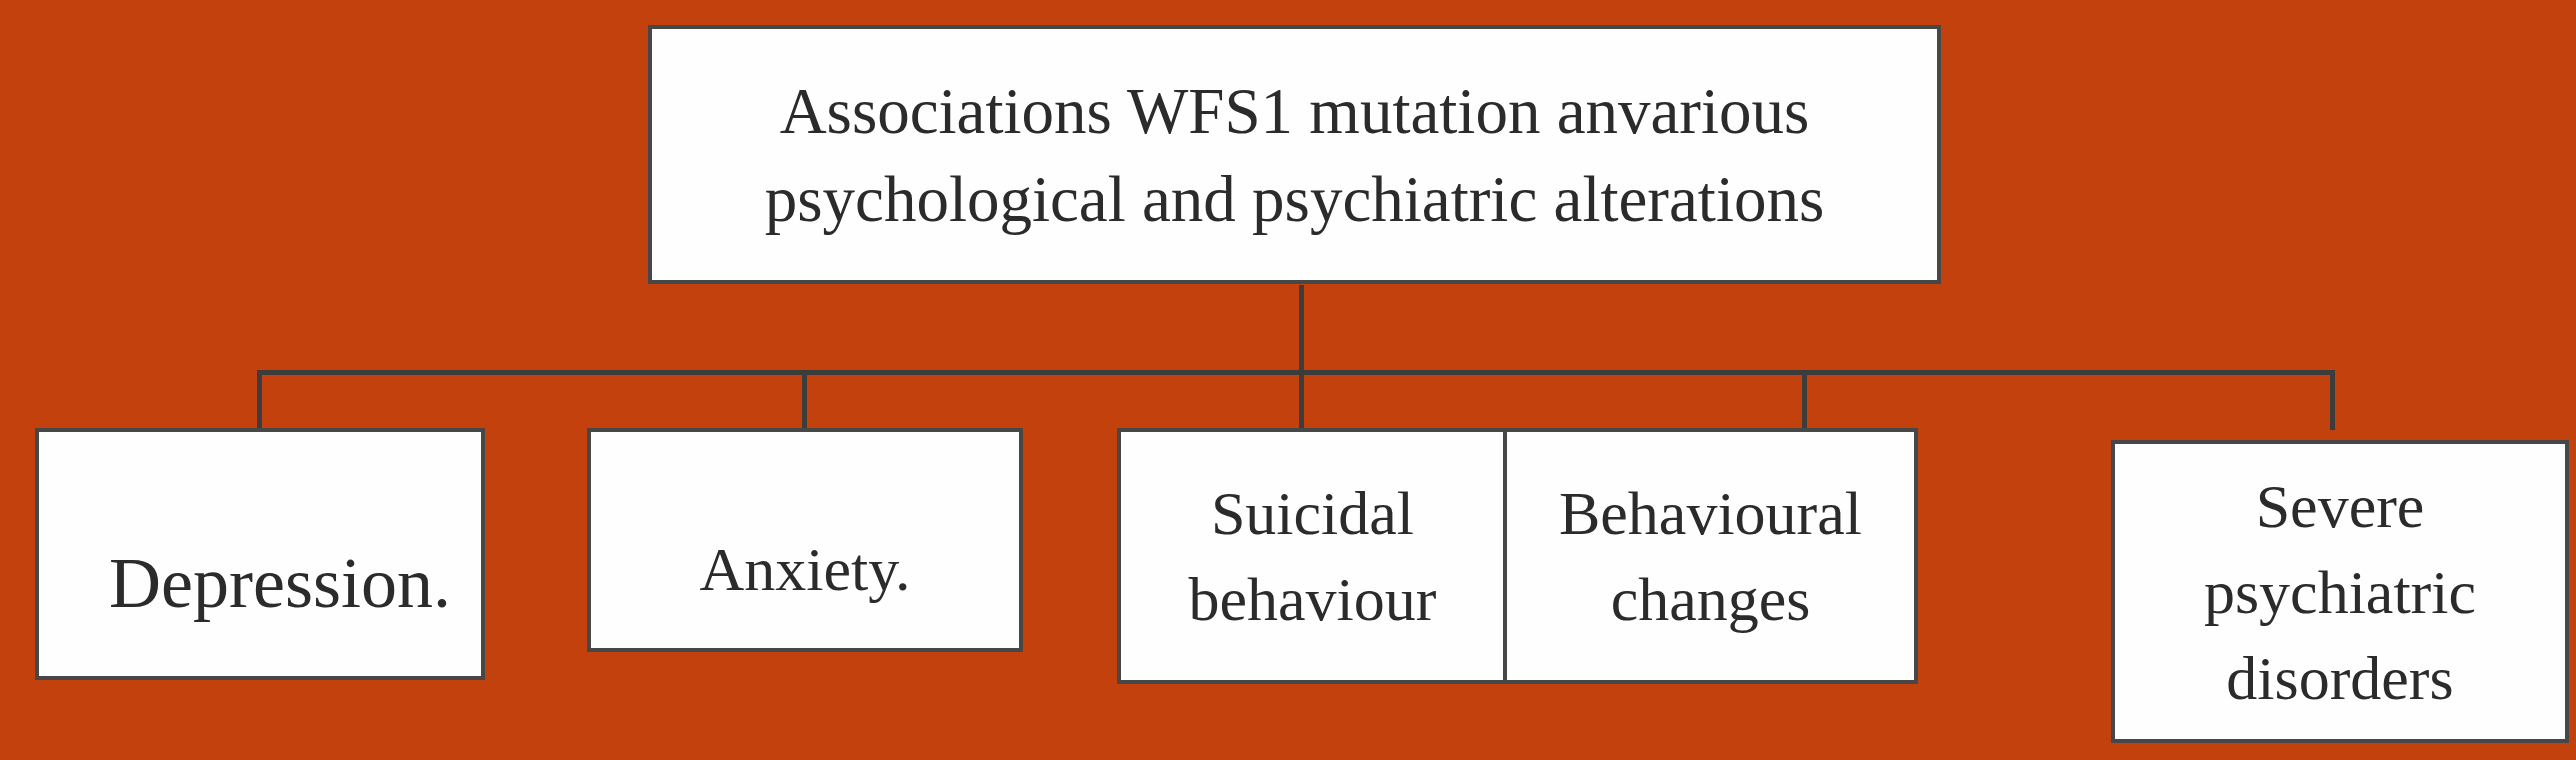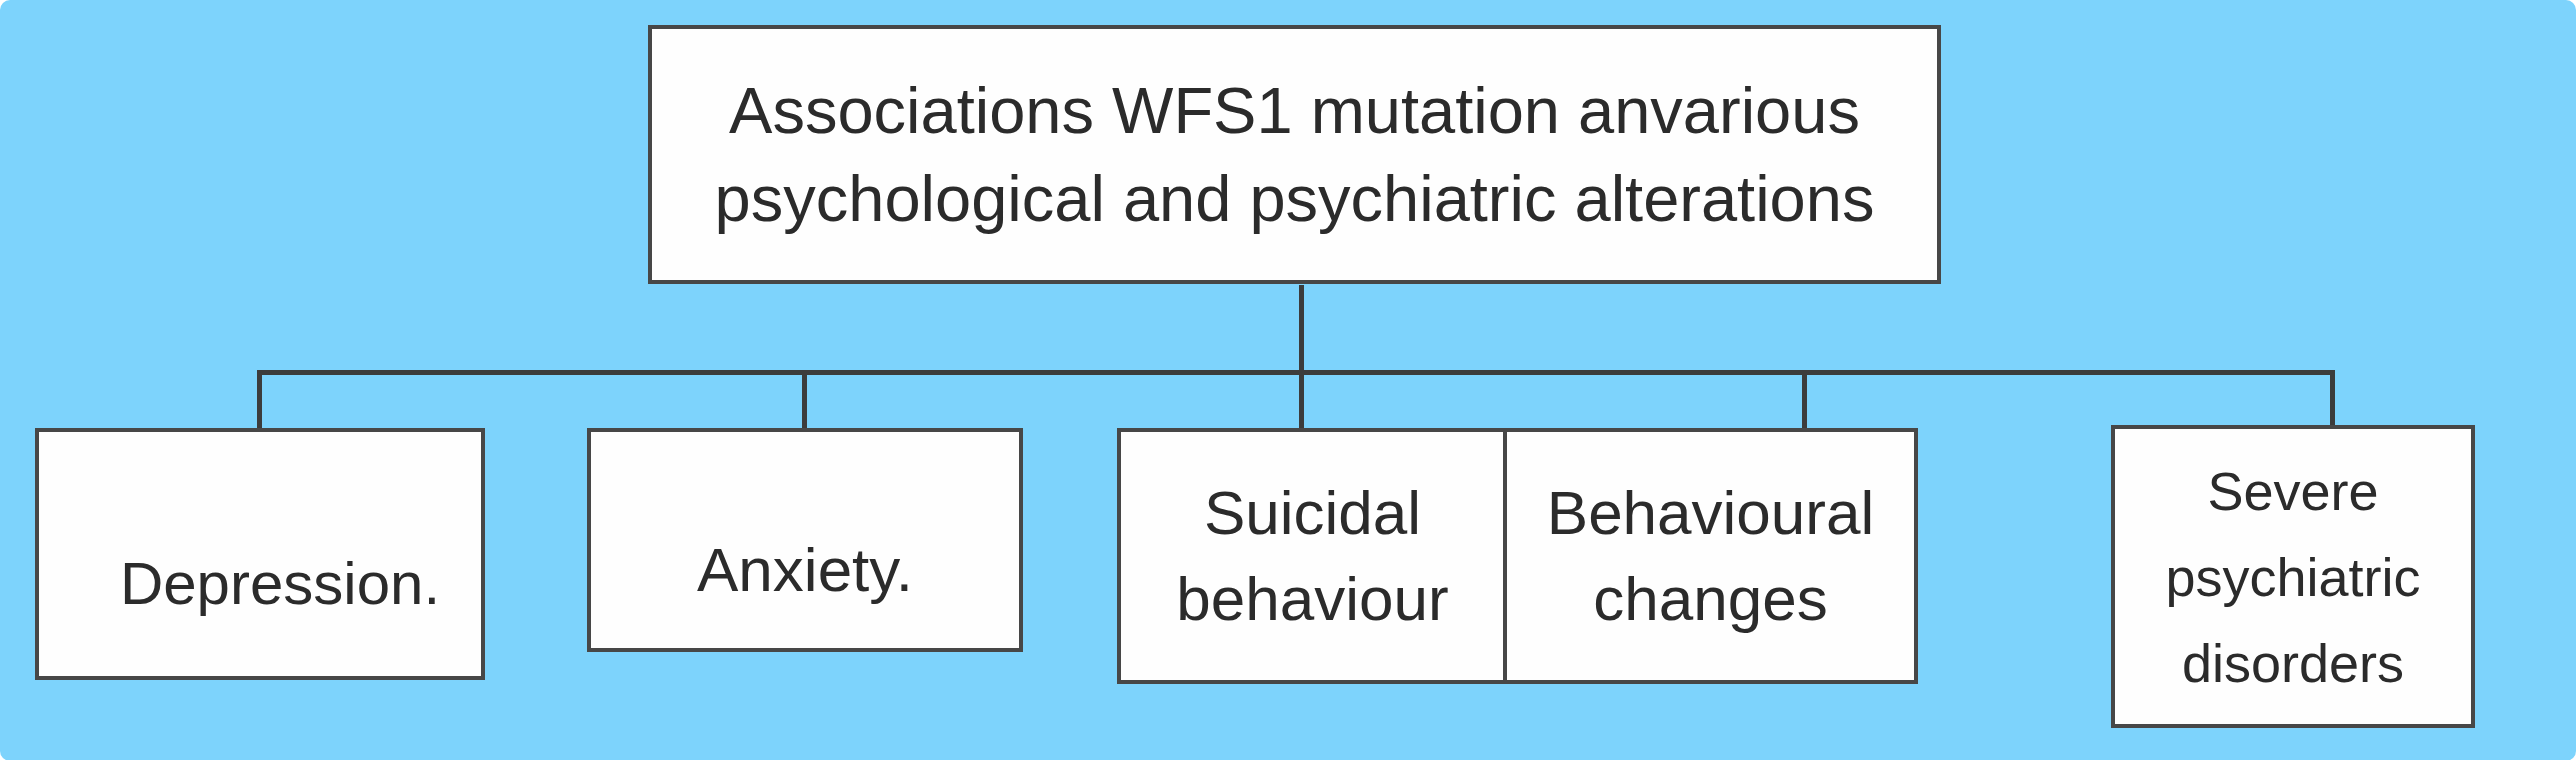--- a/index.html
+++ b/index.html
@@ -1,48 +1,47 @@
 <!DOCTYPE html>
 <html style="font-size:12.3px"><head>
 <meta charset="utf-8">
 <style>
   html, body { margin: 0; padding: 0; background: #ffffff; }
   .canvas {
     position: relative;
     width: 2576px;
     height: 761px;
-    background: #7dd3fc;
-    font-family: Liberation Sans, sans-serif;
+    background: #c2410c;
+    font-family: Liberation Serif, serif;
     color: #2b2b2b;
     overflow: hidden;
-    border-radius: 10px;
   }
   .node {
     position: absolute;
     background: #fefefe;
     border: 4.6px solid #474747;
     box-sizing: border-box;
     display: flex;
     align-items: center;
     justify-content: center;
     text-align: center;
   }
   .node .label {
     white-space: pre-line;
     color: #2b2b2b;
   }
   .top-box {
     left: 648px; top: 25.4px; width: 1293px; height: 259px;
     font-size: 65px; line-height: 88px;
   }
-  .box-depression { left: 35px;  top: 428px; width: 450px; height: 252px; font-size: 60px; line-height: 85px; padding-left: 40px; }
+  .box-depression { left: 35px;  top: 428px; width: 450px; height: 252px; font-size: 72px; line-height: 85px; padding-left: 40px; }
   .box-anxiety    { left: 587px; top: 428px; width: 436px; height: 224px; font-size: 62px; line-height: 85px; }
   .box-suicidal   { left: 1117px; top: 428px; width: 391px; height: 256px; font-size: 62px; line-height: 86px; }
   .box-behavioural{ left: 1503px; top: 428px; width: 415px; height: 256px; font-size: 62px; line-height: 86px; }
-  .box-severe     { left: 2111px; top: 425px; width: 364px; height: 303px; font-size: 54px; line-height: 86px; }
+  .box-severe     { left: 2111px; top: 440px; width: 458px; height: 303px; font-size: 62px; line-height: 86px; }
   .shift-down { transform: translateY(29px); }
   .line {
     position: absolute;
     background: #3c3c3c;
   }
   .stem            { left: 1299px; top: 285px; width: 5.4px;    height: 148px; }
   .rail            { left: 257px;  top: 370px; width: 2078px; height: 5.4px;  }
   .drop-depression { left: 257px;  top: 370px; width: 5.4px;    height: 63px; }
   .drop-anxiety    { left: 802px; top: 370px; width: 5.4px;    height: 62px; }
   .drop-behavioural{ left: 1802px; top: 370px; width: 5.4px;    height: 62px; }

